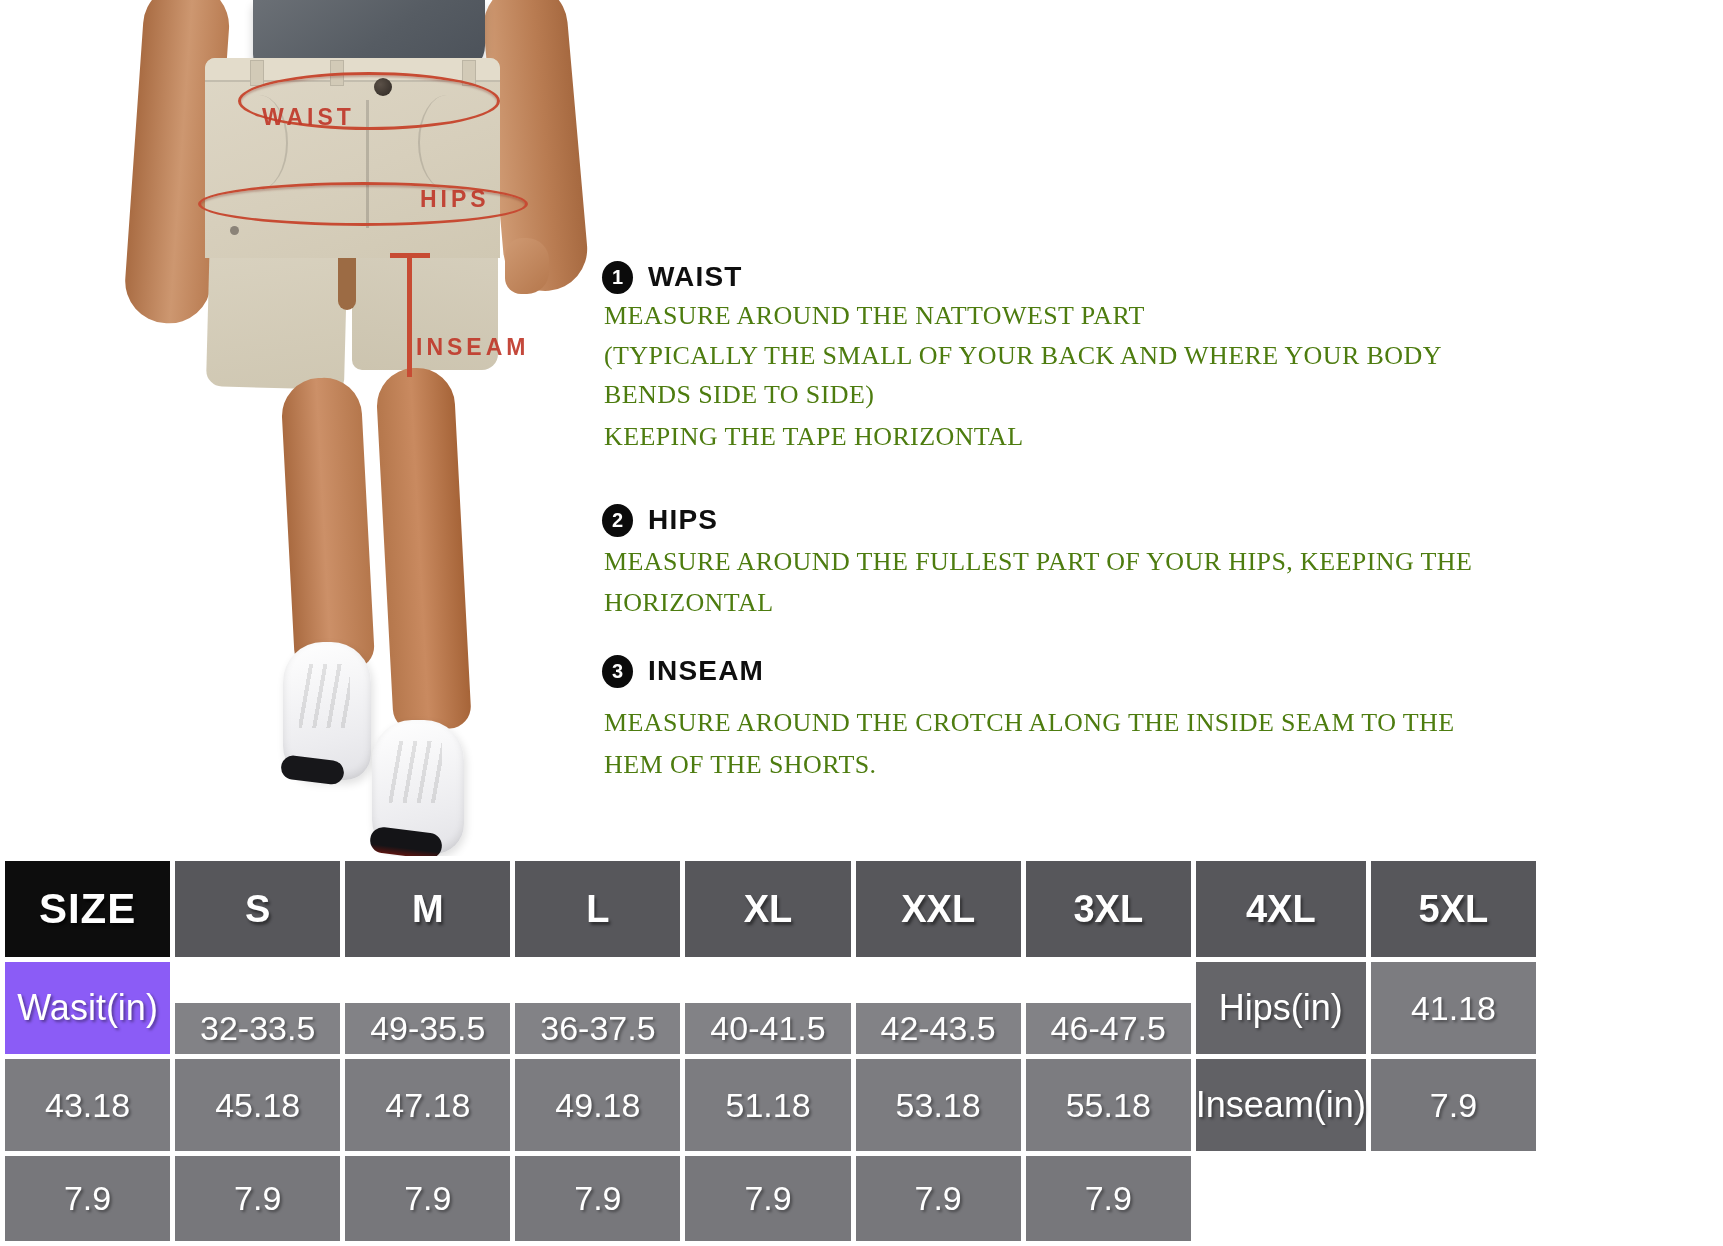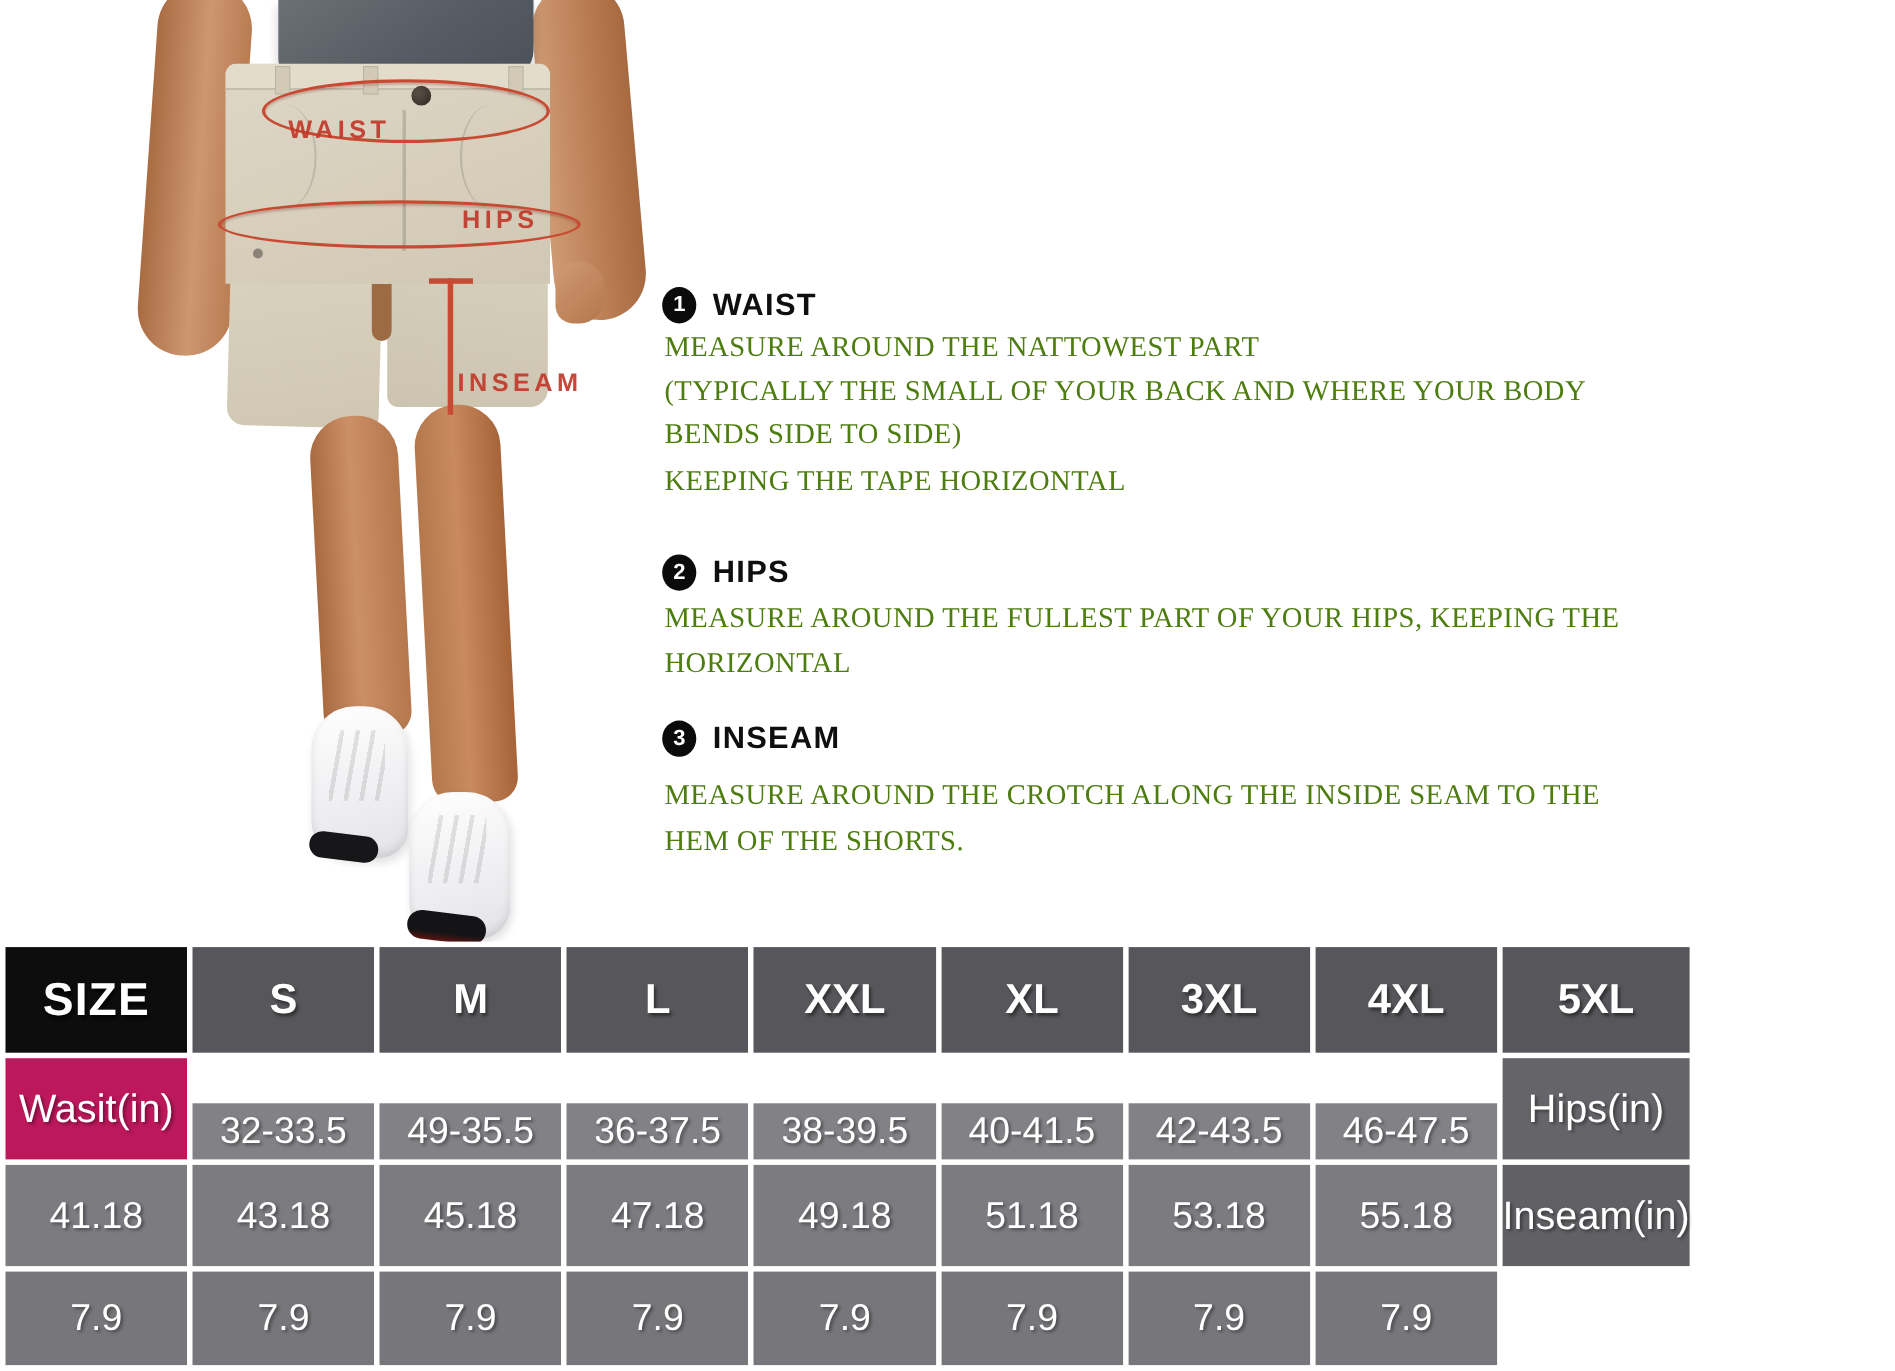--- a/index.html
+++ b/index.html
@@ -132,21 +132,21 @@
     grid-template-rows:96px 92px 92px 1fr;
     gap:5px; padding:5px;
   }
   .cell { display:flex; align-items:center; justify-content:center; color:#ffffff; }
   .corner { background:#0d0d0d; font-size:42px; font-weight:700; letter-spacing:1px;
     text-shadow:2px 3px 3px rgba(0,0,0,.6); }
   .hdr { background:#57575b; font-size:38px; font-weight:700;
     text-shadow:2px 3px 3px rgba(0,0,0,.45); }
   .lbl { font-size:36px; text-shadow:2px 2px 3px rgba(0,0,0,.4); }
   .val { font-size:34px; text-shadow:2px 2px 3px rgba(0,0,0,.4); }
-  .lbl.r1 { background:#be185d; } .lbl.r2 { background:#656569; } .lbl.r3 { background:#616165; }
+  .lbl.r1 { background:#8b5cf6; } .lbl.r2 { background:#656569; } .lbl.r3 { background:#616165; }
   .val.r1 { background:#828286;margin-top:41px; } .val.r2 { background:#7c7c80; } .val.r3 { background:#77777b; }
 </style>
 </head>
 <body>
 
 <div id="stage">
 
   <div class="photo">
     <div class="arm arm-left"></div>
     <div class="arm arm-right"></div>
@@ -208,31 +208,30 @@
     </div>
     <div class="g-line" style="top:706px">MEASURE AROUND THE CROTCH ALONG THE INSIDE SEAM TO THE</div>
     <div class="g-line" style="top:748px">HEM OF THE SHORTS.</div>
   </div>
 
   <div class="sizes">
     <div class="cell corner">SIZE</div>
     <div class="cell hdr">S</div>
     <div class="cell hdr">M</div>
     <div class="cell hdr">L</div>
+    <div class="cell hdr">XL</div>
     <div class="cell hdr">XXL</div>
-    <div class="cell hdr">XL</div>
     <div class="cell hdr">3XL</div>
     <div class="cell hdr">4XL</div>
     <div class="cell hdr">5XL</div>
 
     <div class="cell lbl r1">Wasit(in)</div>
     <div class="cell val r1">32-33.5</div>
     <div class="cell val r1">49-35.5</div>
     <div class="cell val r1">36-37.5</div>
-    <div class="cell val r1">38-39.5</div>
     <div class="cell val r1">40-41.5</div>
     <div class="cell val r1">42-43.5</div>
     <div class="cell val r1">46-47.5</div>
 
     <div class="cell lbl r2">Hips(in)</div>
     <div class="cell val r2">41.18</div>
     <div class="cell val r2">43.18</div>
     <div class="cell val r2">45.18</div>
     <div class="cell val r2">47.18</div>
     <div class="cell val r2">49.18</div>

